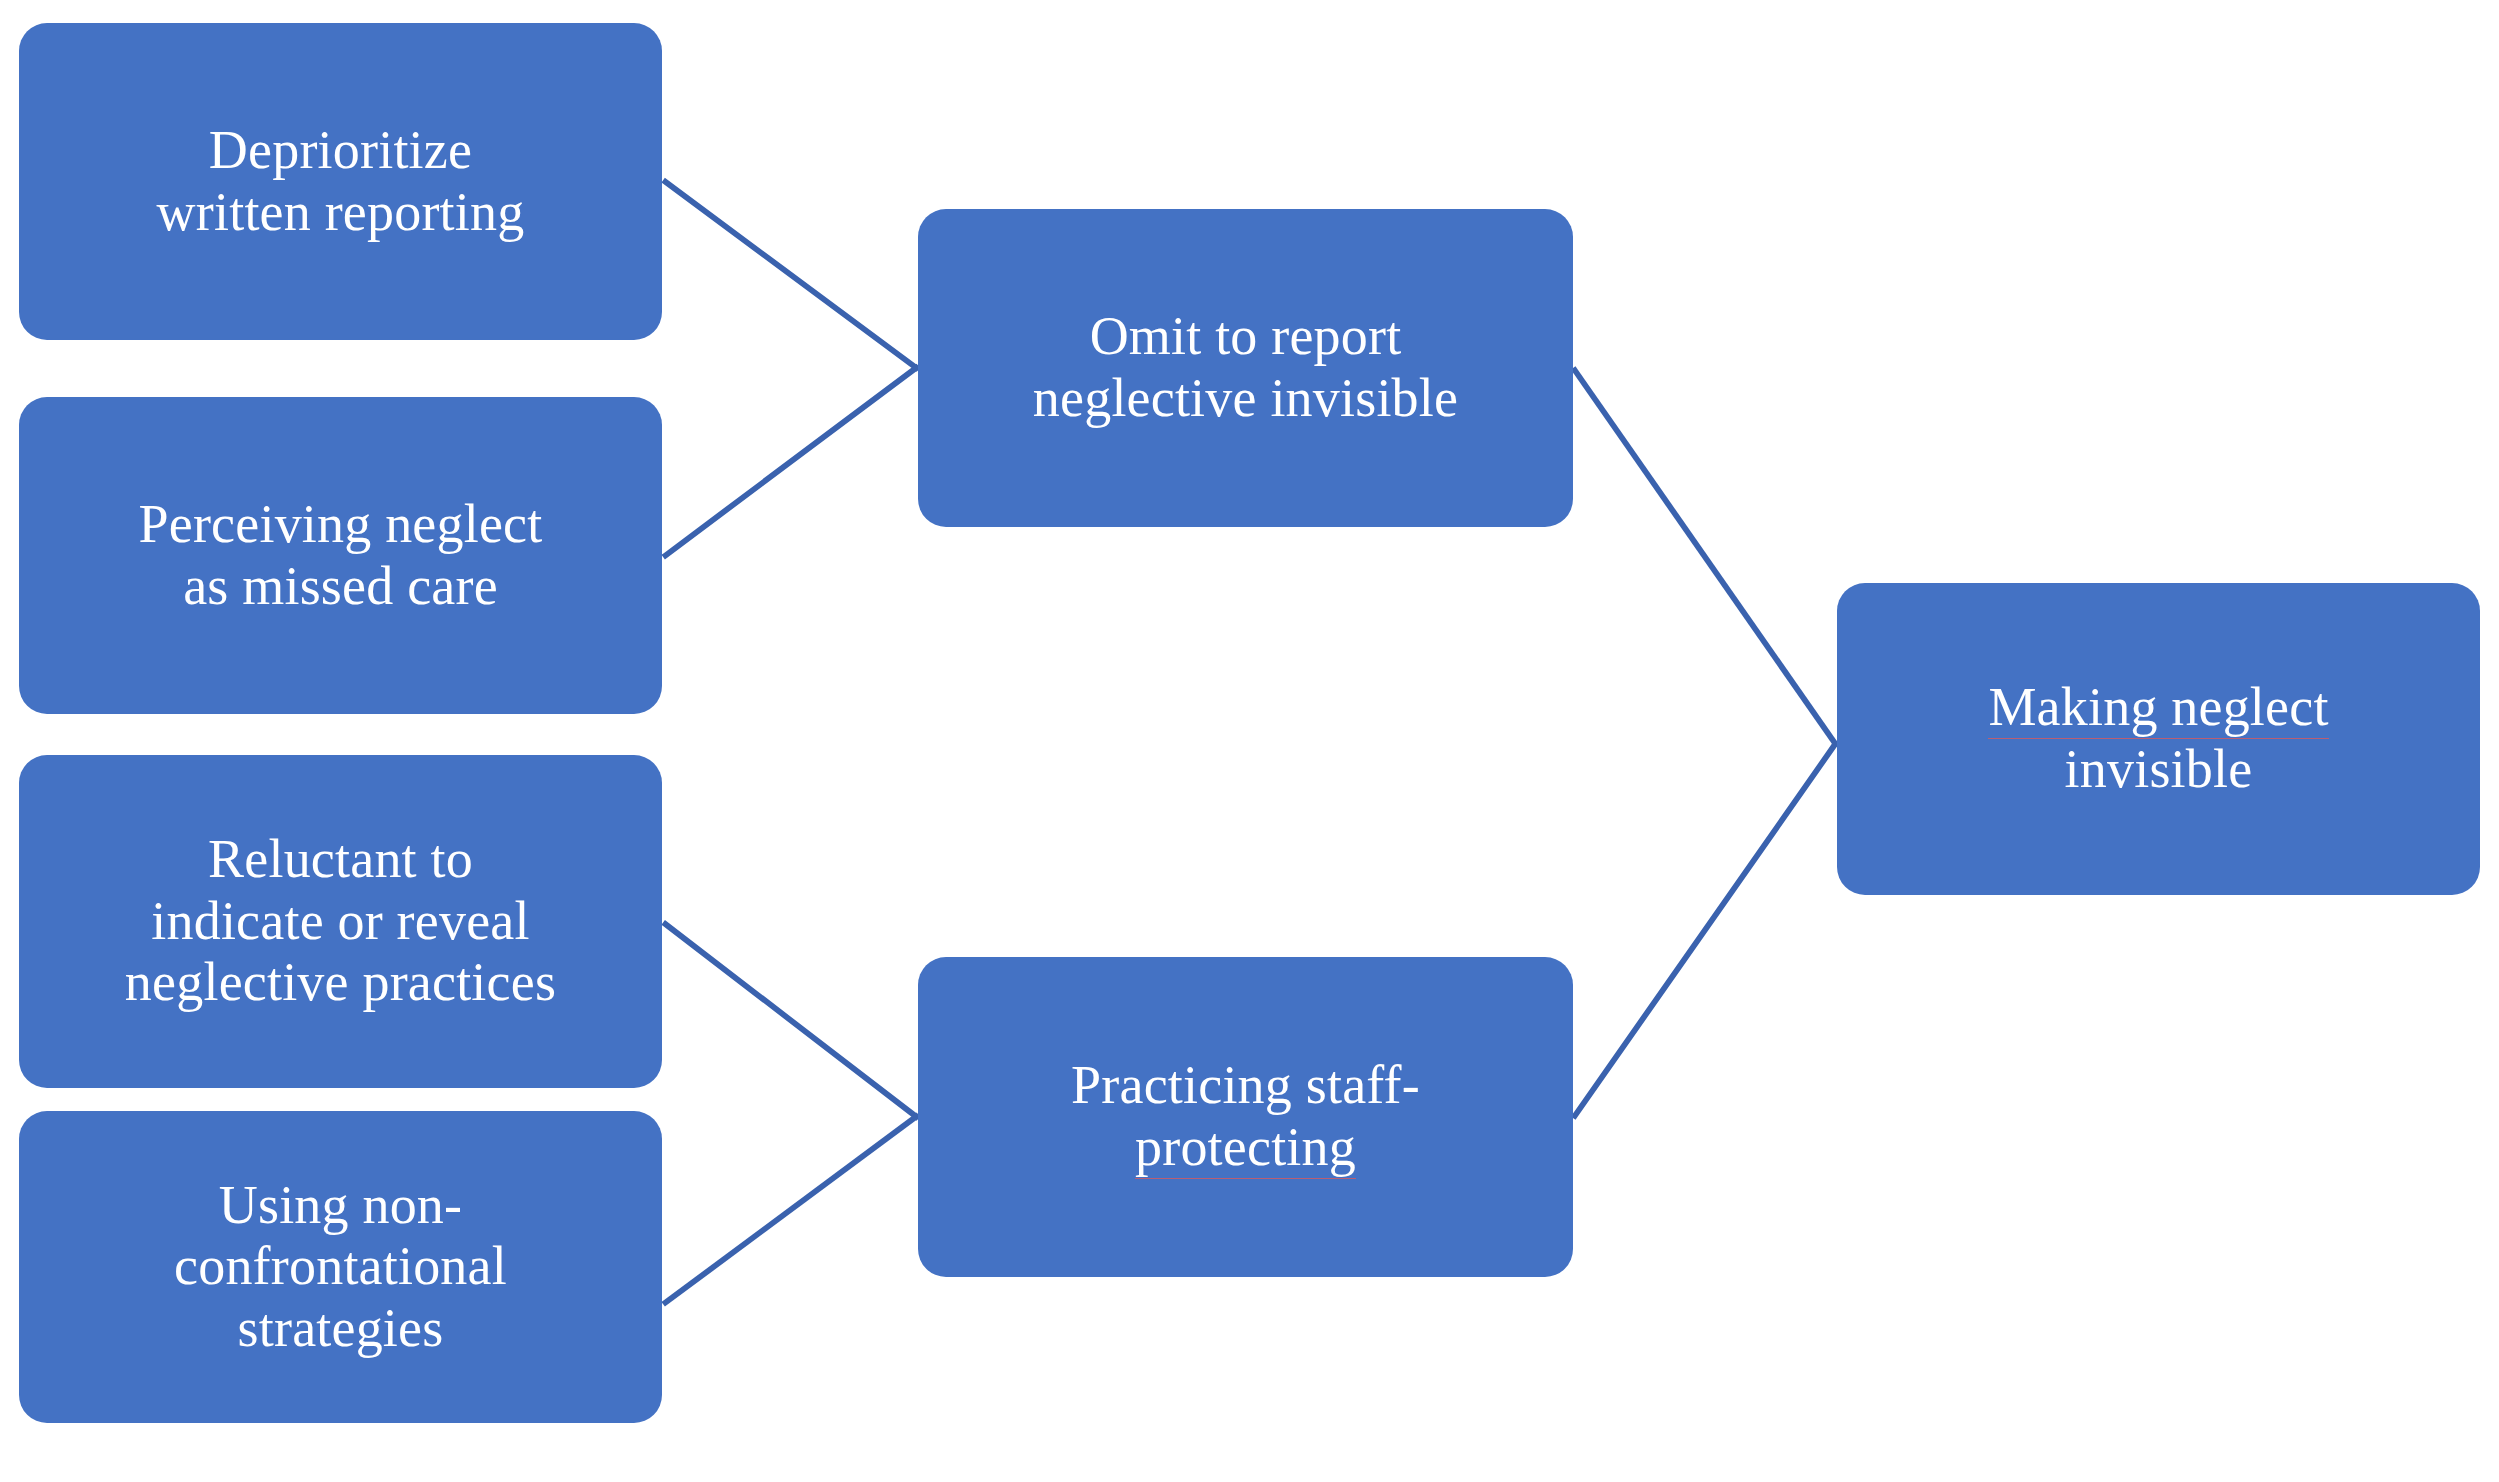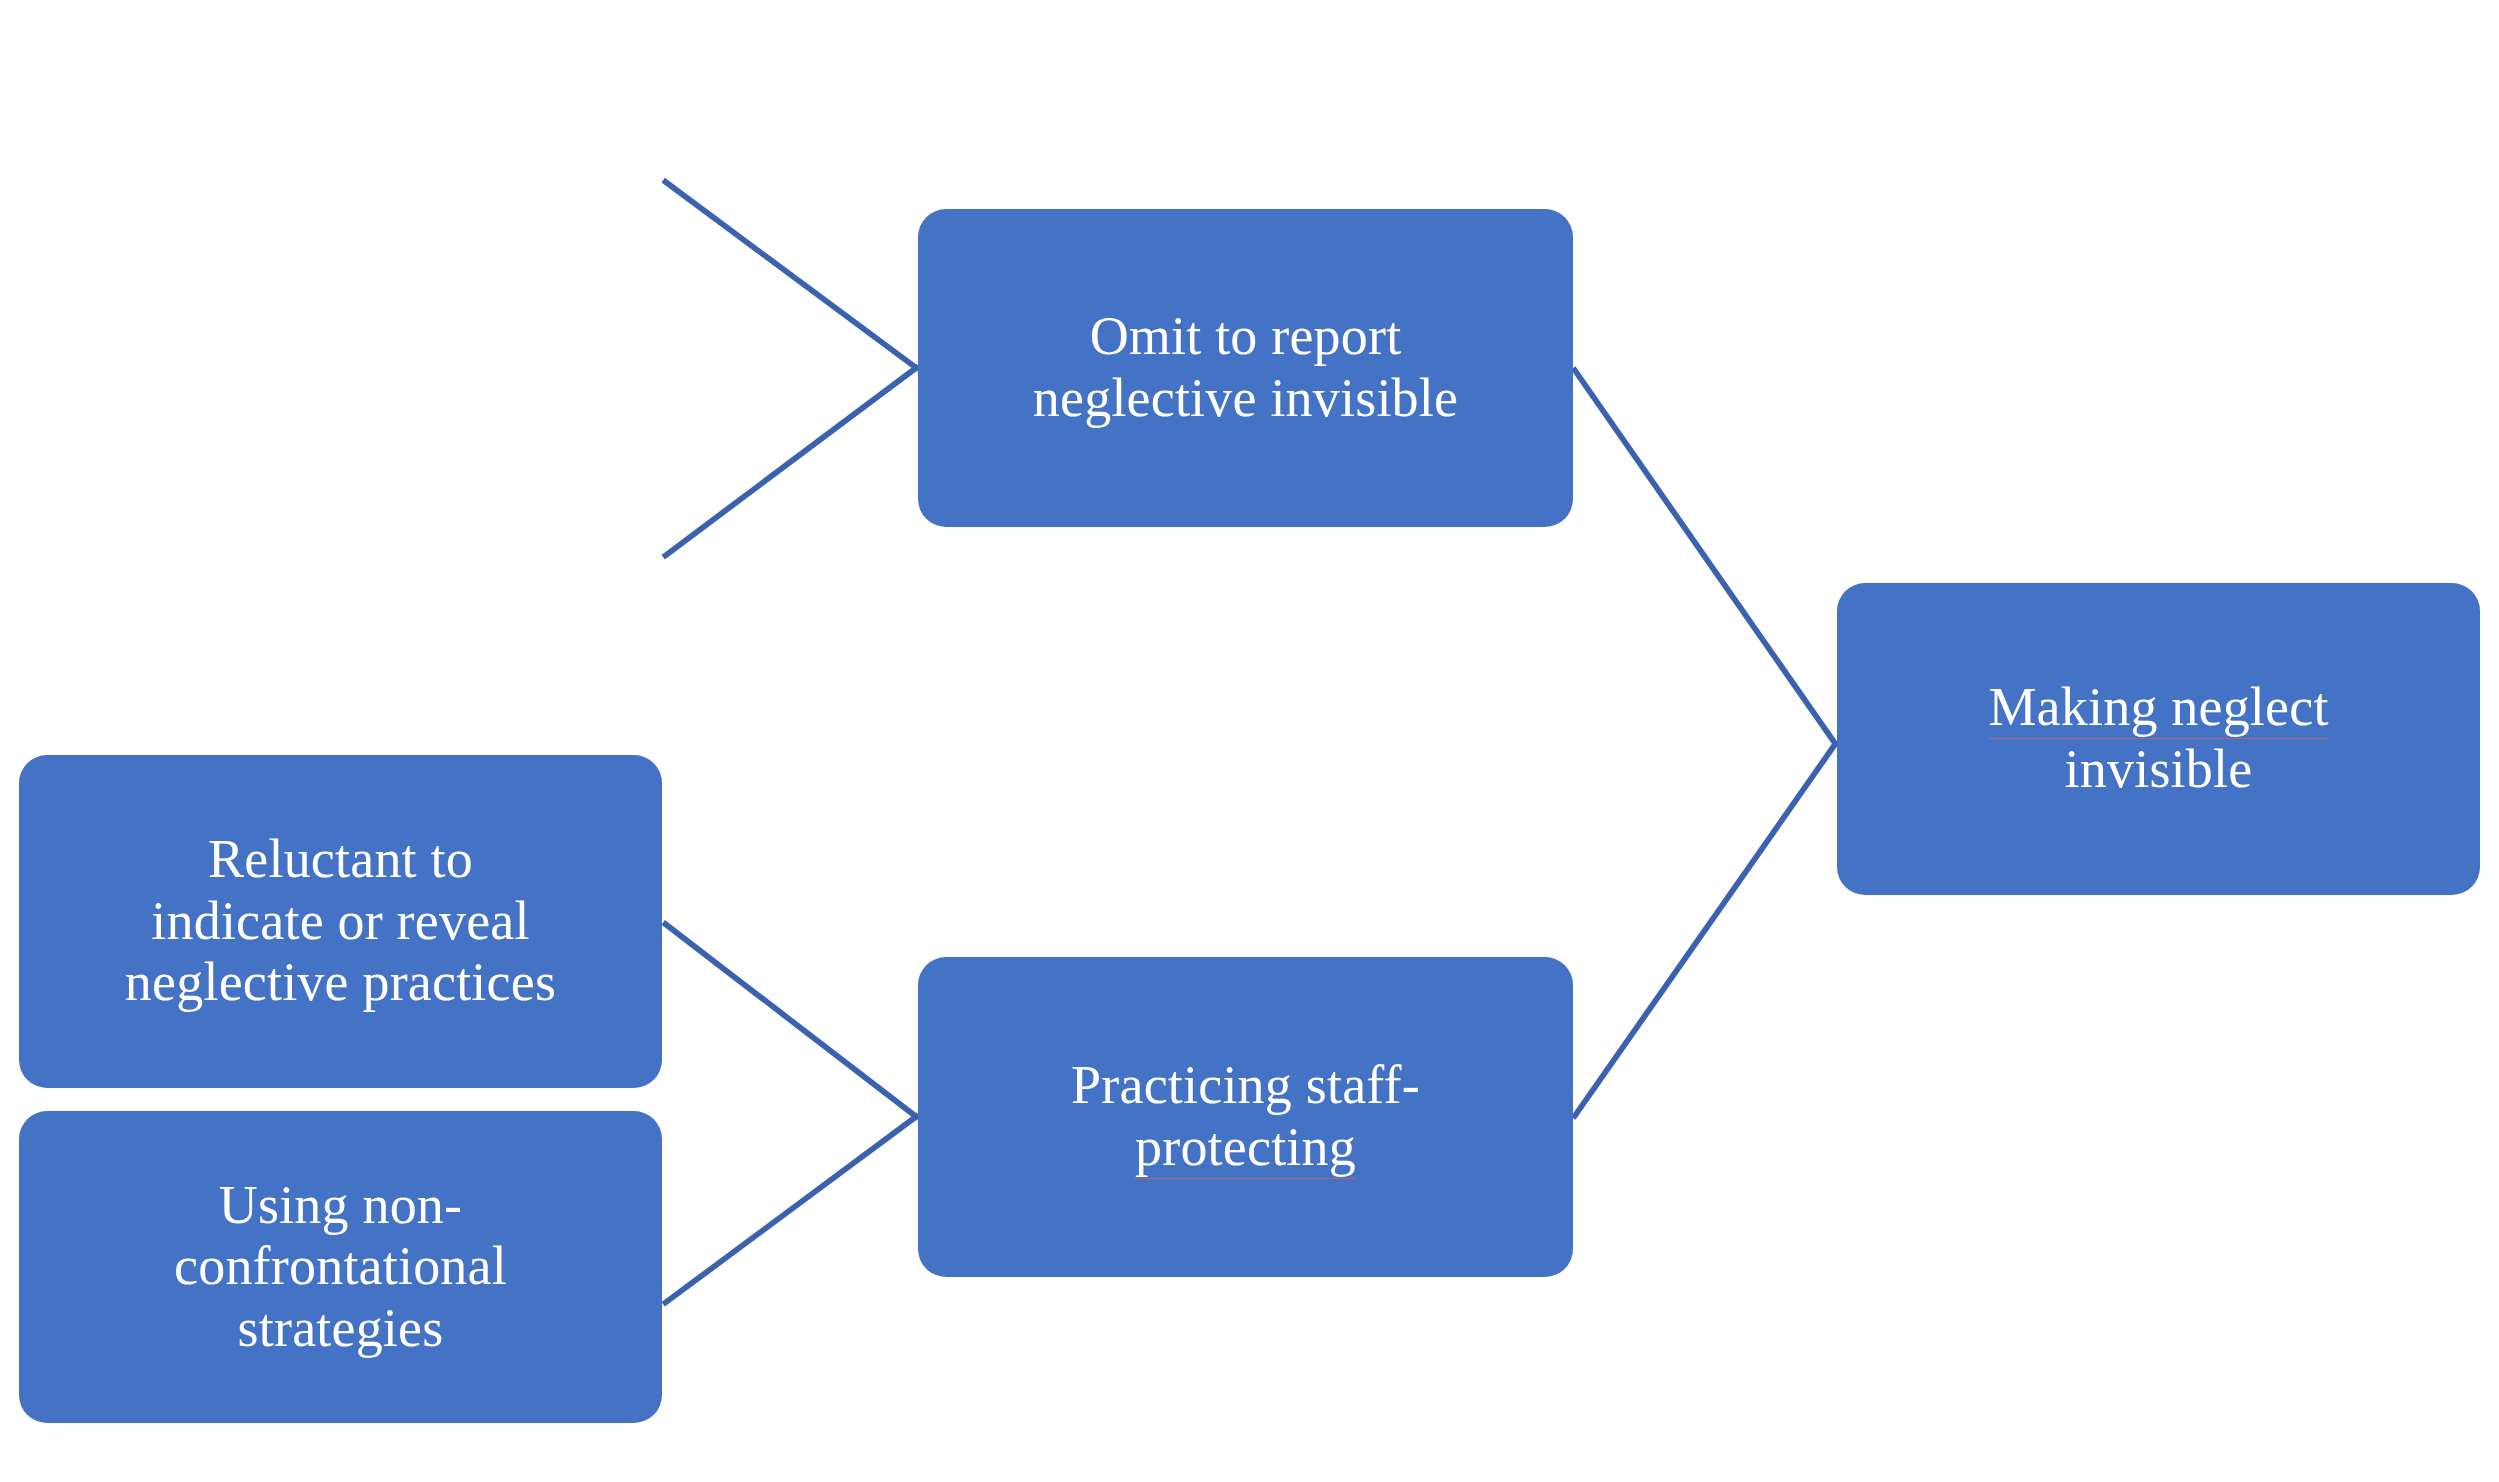--- a/index.html
+++ b/index.html
@@ -71,21 +71,29 @@
     <polyline points="812,222 1118,449" fill="none" stroke="#3A62AE" stroke-width="7" stroke-linecap="square" stroke-linejoin="miter"></polyline>
     <polyline points="812,678 1118,449" fill="none" stroke="#3A62AE" stroke-width="7" stroke-linecap="square" stroke-linejoin="miter"></polyline>
 
     <polyline points="812,1128 1118,1363" fill="none" stroke="#3A62AE" stroke-width="7" stroke-linecap="square" stroke-linejoin="miter"></polyline>
     <polyline points="812,1590 1118,1363" fill="none" stroke="#3A62AE" stroke-width="7" stroke-linecap="square" stroke-linejoin="miter"></polyline>
 
     <polyline points="1922,452 2240,908" fill="none" stroke="#3A62AE" stroke-width="7" stroke-linecap="square" stroke-linejoin="miter"></polyline>
     <polyline points="1922,1362 2240,908" fill="none" stroke="#3A62AE" stroke-width="7" stroke-linecap="square" stroke-linejoin="miter"></polyline>
   </svg>
 
+  <div class="node n-1">
+    <span class="label">Deprioritize
+written reporting</span>
+  </div>
 
+  <div class="node n-2">
+    <span class="label">Perceiving neglect
+as missed care</span>
+  </div>
 
   <div class="node n-3">
     <span class="label">Reluctant to
 indicate or reveal
 neglective practices</span>
   </div>
 
   <div class="node n-4">
     <span class="label">Using non-
 confrontational

